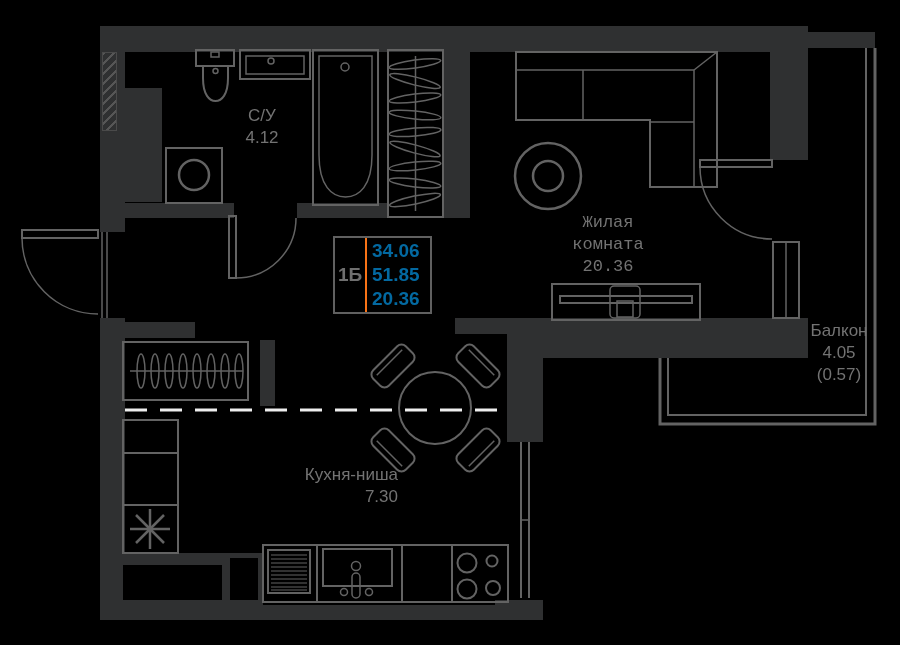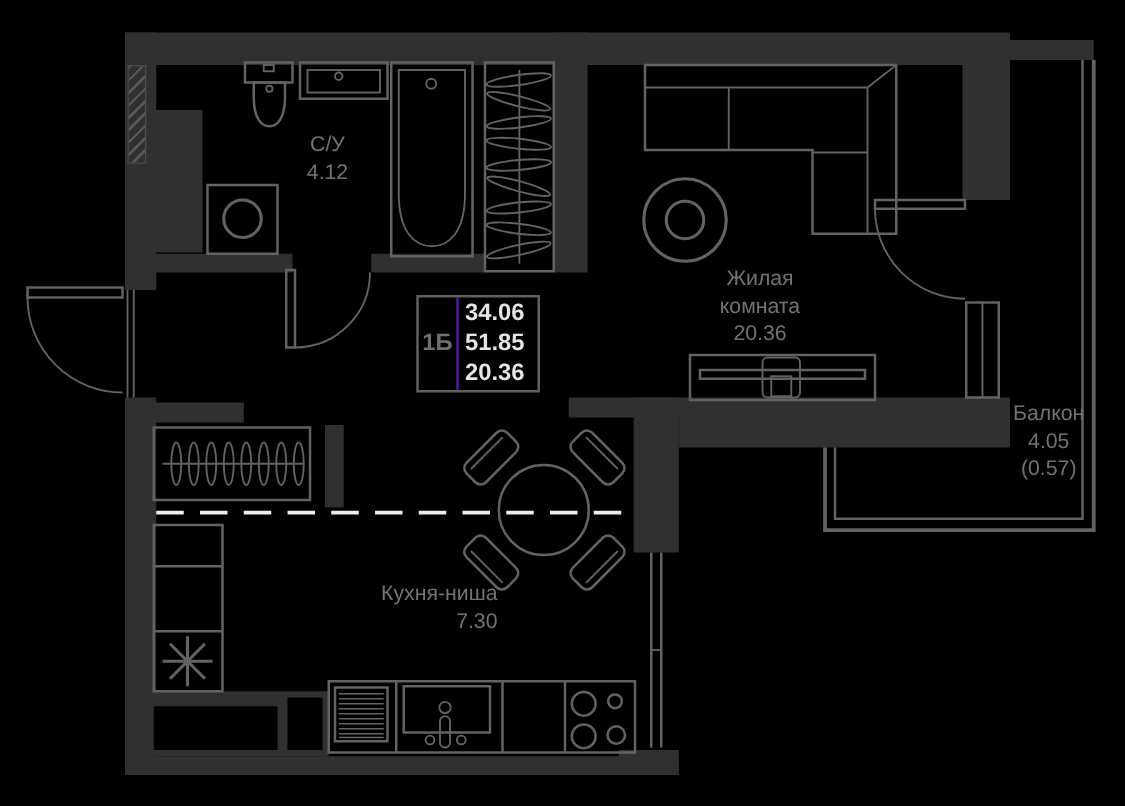--- a/index.html
+++ b/index.html
@@ -7,23 +7,23 @@
         font-family:"Liberation Sans",sans-serif;}
   .w{position:absolute;background:#2f3031;}
   .hole{position:absolute;background:#000;}
   .hatch{position:absolute;background:repeating-linear-gradient(135deg,#565656 0 2px,transparent 2px 7px);
          border:1px solid #4a4a4a;}
   svg.overlay{position:absolute;left:0;top:0;}
   .lbl{position:absolute;color:#737373;text-align:center;line-height:1.3;font-size:17px;}
   .lbl .area{display:block;}
   .infobox{position:absolute;left:333px;top:236px;width:95px;height:74px;
            border:2px solid #606060;background:#000;display:flex;}
-  .infobox .cellL{width:30px;border-right:2px solid #4c1d95;display:flex;align-items:center;
+  .infobox .cellL{width:30px;border-right:2px solid #f97316;display:flex;align-items:center;
                   justify-content:center;color:#6f6f6f;font-size:19px;font-weight:bold;}
-  .infobox .cellR{flex:1;padding:1px 0 14px 5px;color:#e5e5e5;font-size:19px;font-weight:bold;line-height:24px;}
+  .infobox .cellR{flex:1;padding:1px 0 14px 5px;color:#0369a1;font-size:19px;font-weight:bold;line-height:24px;}
 </style>
 </head>
 <body>
 
 <div class="plan">
 
   <div class="w" style="left:100px;top:26px;width:708px;height:26px"></div>
   <div class="w" style="left:100px;top:26px;width:25px;height:206px"></div>
   <div class="w" style="left:100px;top:203px;width:134px;height:15px"></div>
   <div class="w" style="left:297px;top:203px;width:91px;height:15px"></div>
@@ -213,21 +213,21 @@
     <g>
       <line x1="125" y1="410" x2="507" y2="410" stroke="#eeeeee" stroke-width="3" stroke-dasharray="22 13"></line>
     </g>
   </svg>
 
   <div class="lbl" style="left:222px;top:105px;width:80px;">
     <span>С/У</span>
     <span class="area">4.12</span>
   </div>
 
-  <div class="lbl" style="left:548px;top:212px;width:120px;">
+  <div class="lbl" style="left:548px;top:212px;width:120px;font-family:Liberation Mono, monospace;">
     <span>Жилая</span><br>
     <span>комната</span>
     <span class="area">20.36</span>
   </div>
 
   <div class="lbl" style="left:278px;top:464px;width:120px;text-align:right;">
     <span>Кухня-ниша</span>
     <span class="area">7.30</span>
   </div>
 

